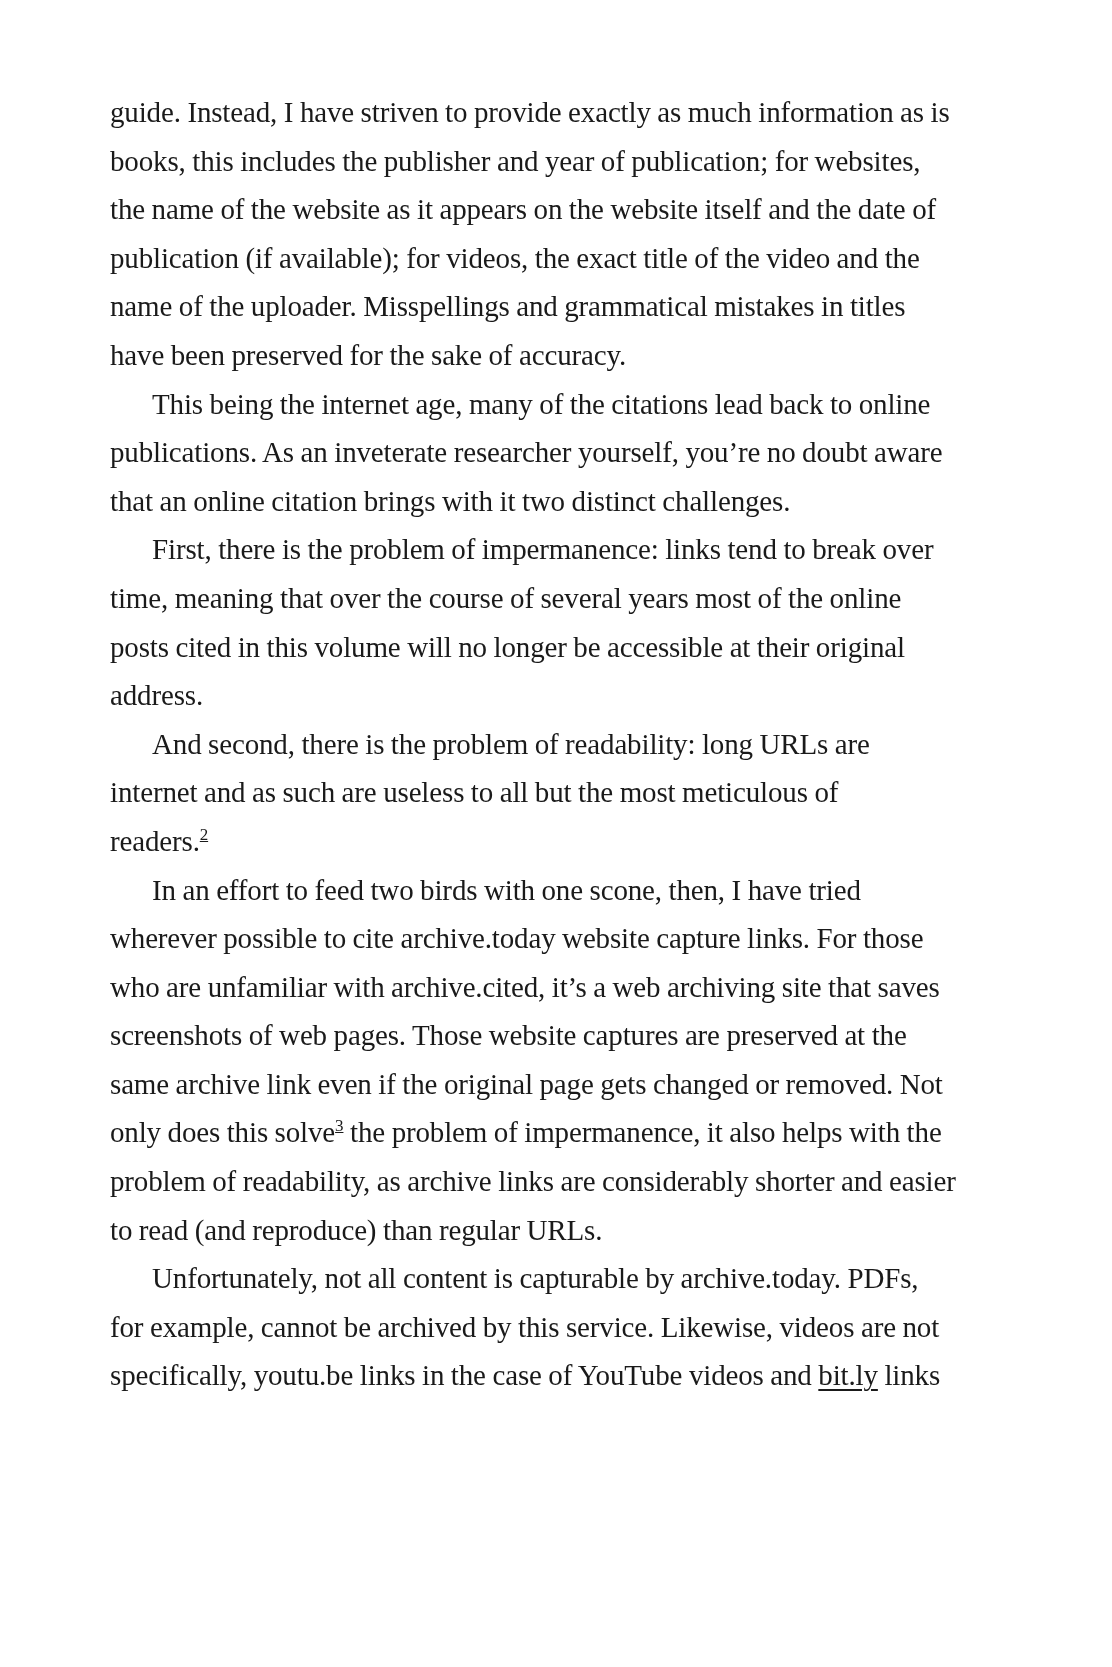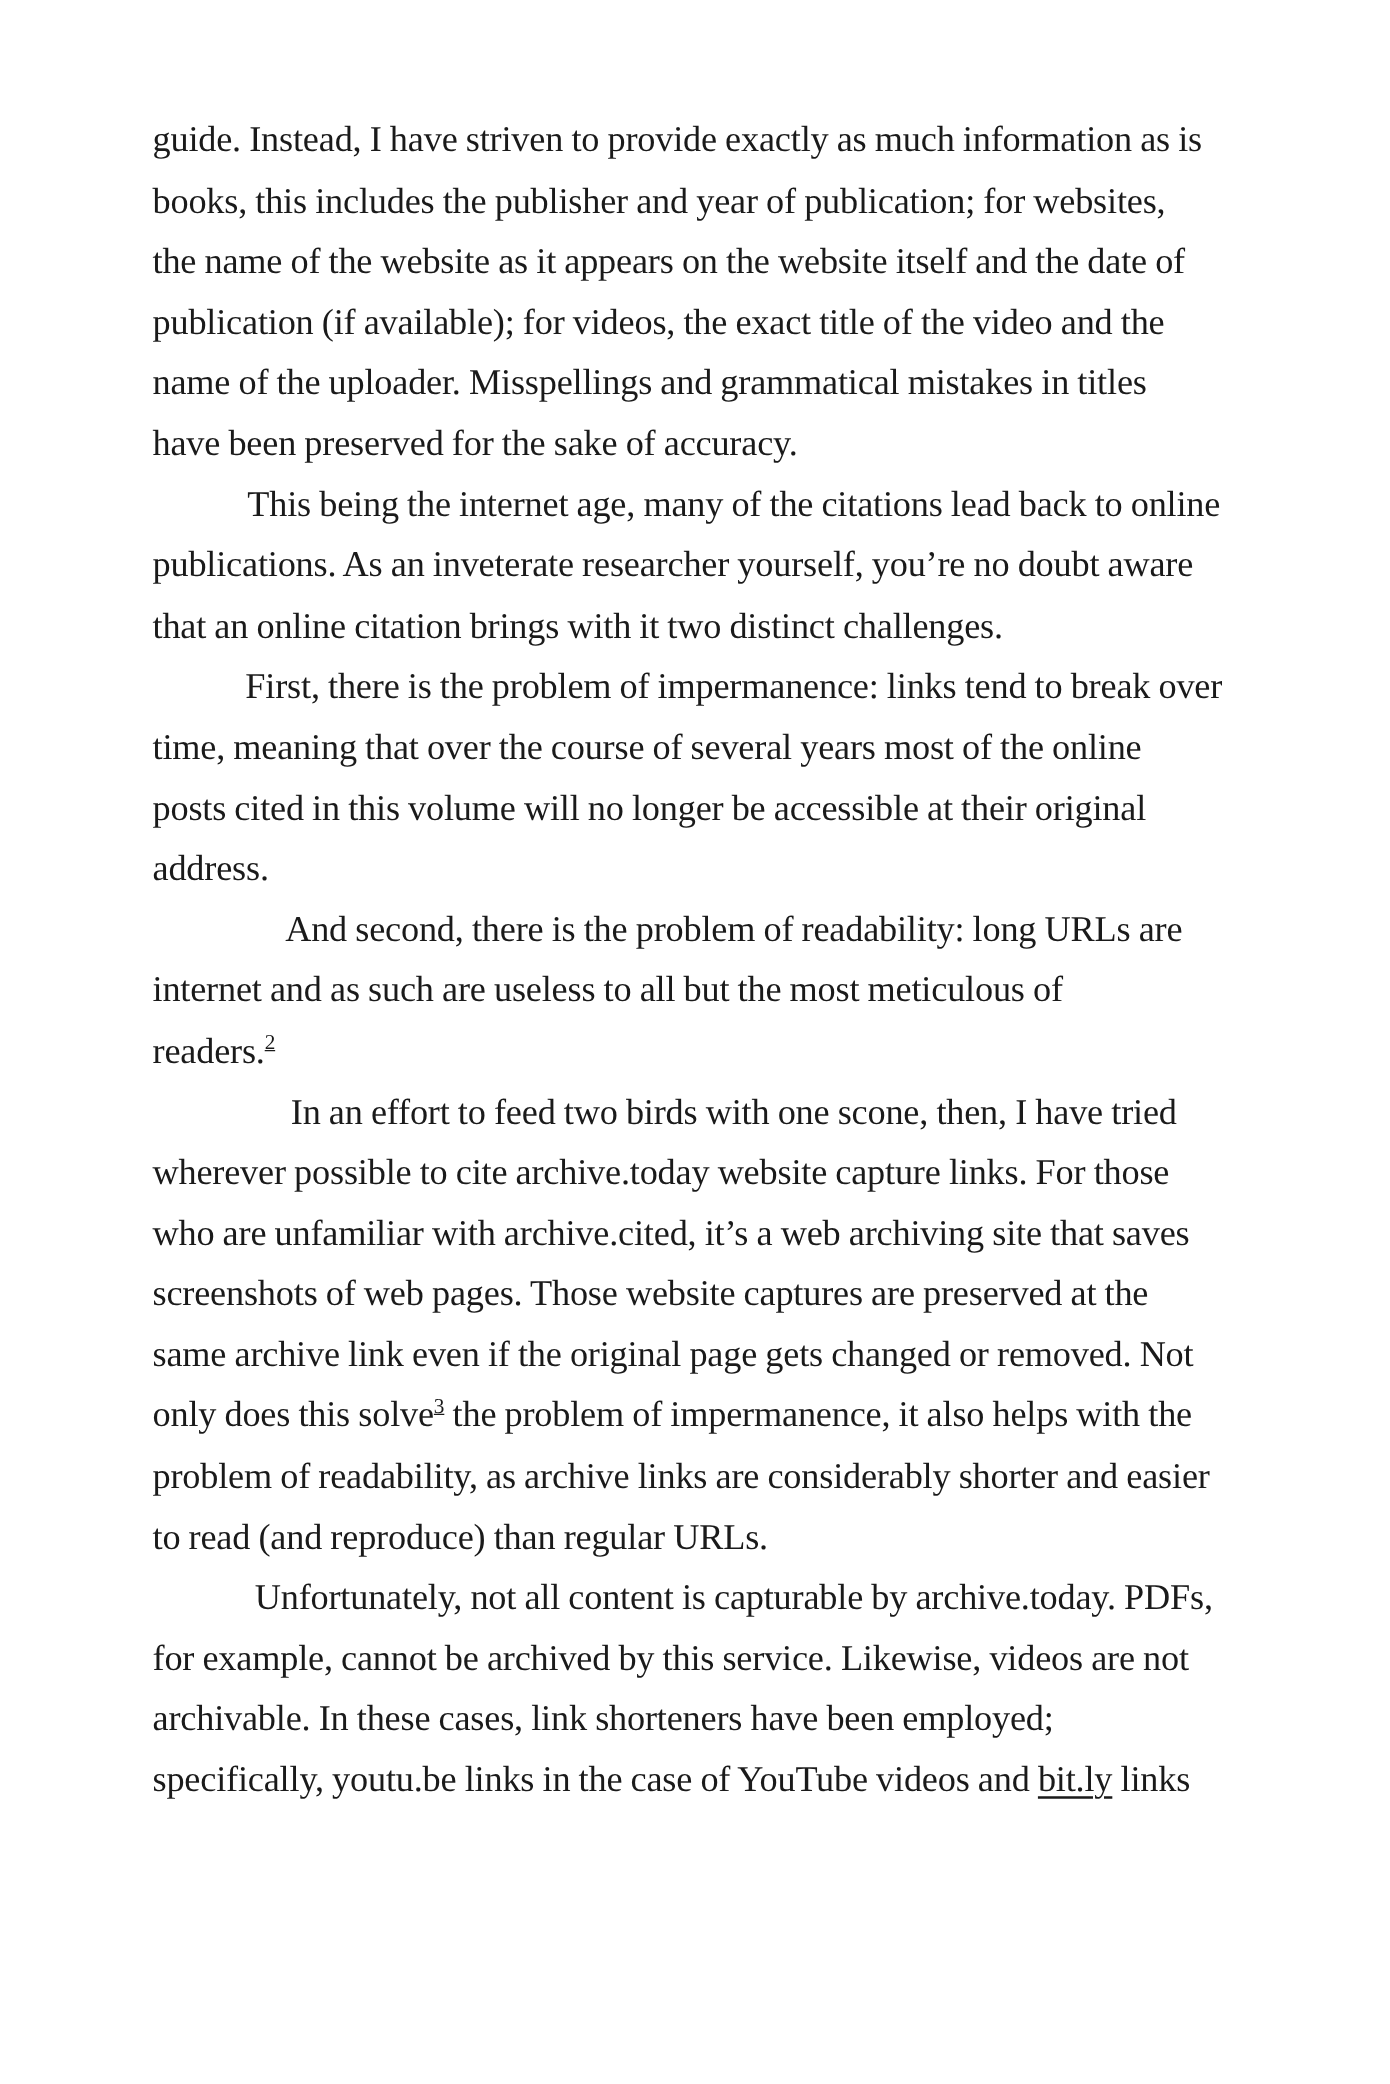--- a/index.html
+++ b/index.html
@@ -24,26 +24,24 @@
       color: #1a1a1a;
       letter-spacing: -0.15px;
       word-spacing: -0.5px;
     }
     .para {
       margin: 0;
       padding: 0;
     }
     .para.indent .line:first-child {
       padding-left: 42px;
-      text-align: center;
     }
     .line {
       display: block;
       white-space: nowrap;
-      margin-left: 12px;
     }
     .fn {
       font-size: 17px;
       vertical-align: 11px;
       line-height: 0;
       text-decoration: underline;
       color: #1a1a1a;
       cursor: pointer;
     }
     .link {
@@ -95,17 +93,16 @@
     <span class="line">screenshots of web pages. Those website captures are preserved at the</span>
     <span class="line">same archive link even if the original page gets changed or removed. Not</span>
     <span class="line"><span>only does this solve</span><a class="fn">3</a><span> the problem of impermanence, it also helps with the</span></span>
     <span class="line">problem of readability, as archive links are considerably shorter and easier</span>
     <span class="line">to read (and reproduce) than regular URLs.</span>
   </p>
 
   <p class="para indent">
     <span class="line">Unfortunately, not all content is capturable by archive.today. PDFs,</span>
     <span class="line">for example, cannot be archived by this service. Likewise, videos are not</span>
-    <span class="line">archivable. In these cases, link shorteners have been employed;</span>
     <span class="line"><span>specifically, youtu.be links in the case of YouTube videos and </span><a class="link">bit.ly</a><span> links</span></span>
   </p>
 
 </div>
 
 </body></html>

